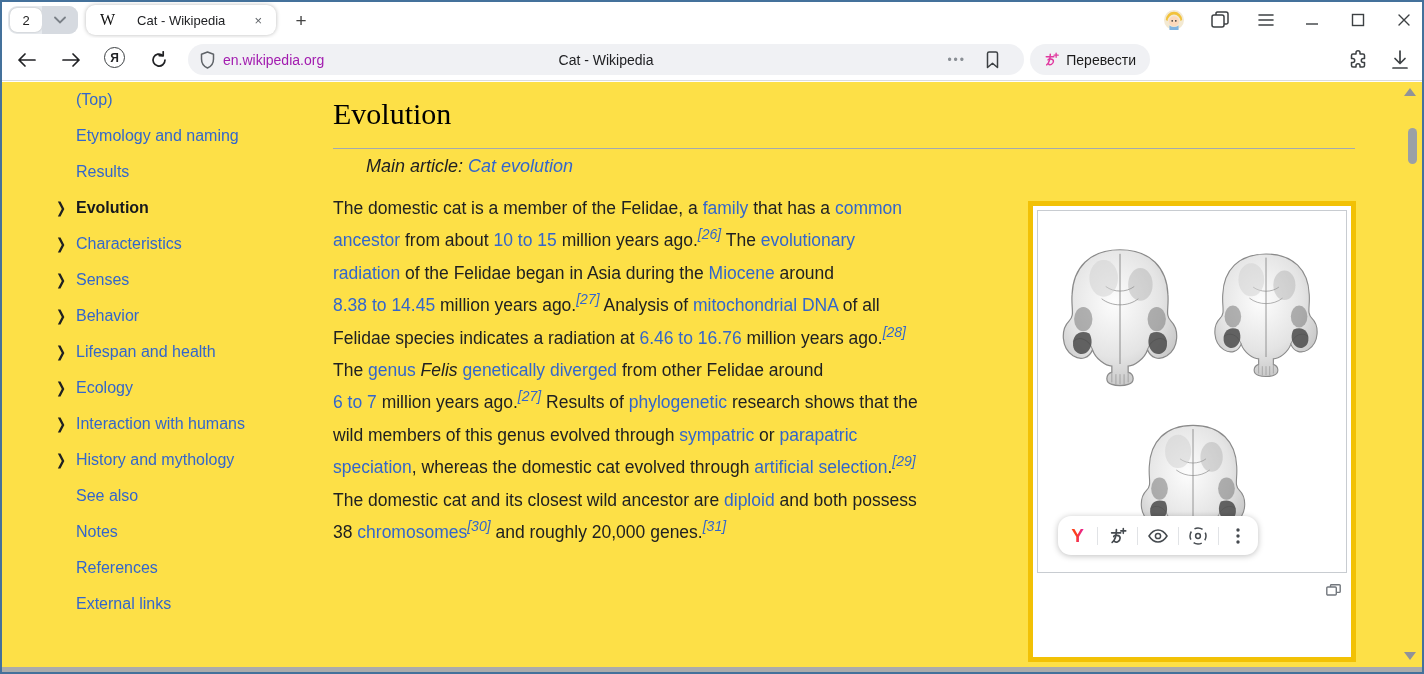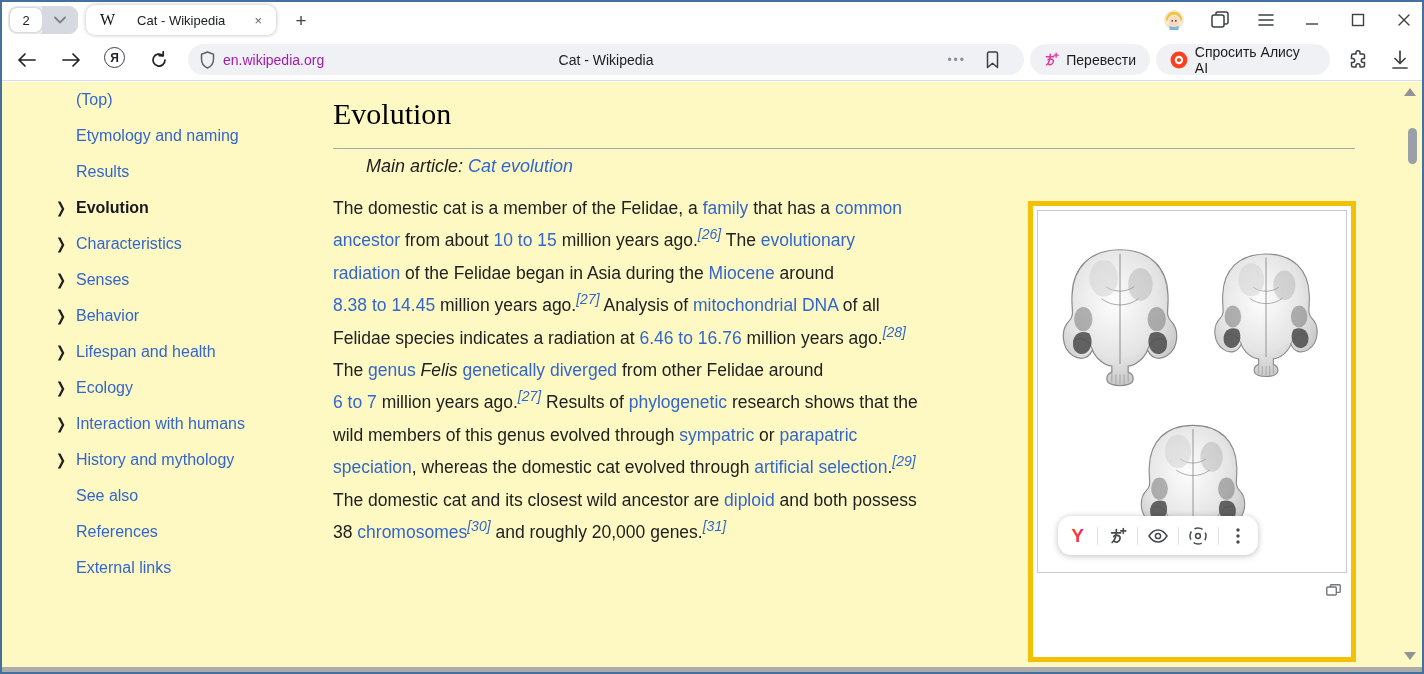--- a/index.html
+++ b/index.html
@@ -26,21 +26,21 @@
   .nav-ic { position:absolute; top:9px; width:26px; height:26px; display:flex; align-items:center; justify-content:center; color:#202124; font-size:19px; }
   .ya-circle { border:1.6px solid #3c4043; border-radius:50%; width:21px; height:21px; font-size:12px; font-weight:bold; }
   .addr { position:absolute; left:186px; top:6px; width:836px; height:31px; background:#f0f1f4; border-radius:16px; display:flex; align-items:center; padding:0 12px; }
   .addr .url { font-size:14px; color:#a21caf; margin-left:8px; }
   .addr .ptitle { position:absolute; left:0; right:0; text-align:center; font-size:14px; color:#202124; pointer-events:none; }
   .addr .dots { position:absolute; right:58px; color:#8a8f95; letter-spacing:2px; font-size:12px; }
   .addr .bkm { position:absolute; right:24px; color:#3c4043; }
   .chipbtn { position:absolute; top:6px; height:31px; background:#f0f1f4; border-radius:16px; display:flex; align-items:center; gap:7px; padding:0 14px; font-size:14px; color:#1b1b1b; }
   .right-ic { position:absolute; top:10px; width:24px; height:24px; display:flex; align-items:center; justify-content:center; color:#3c4043; }
   
-  .content { position:absolute; left:0; top:80px; right:0; bottom:0; background:#fef9c3; overflow:hidden; }
+  .content { position:absolute; left:0; top:80px; right:0; bottom:0; background:#fde047; overflow:hidden; }
   
   .toc { position:absolute; left:40px; top:0; width:280px; }
   .toc-item { height:36px; display:flex; align-items:center; }
   .toc-chev { width:20px; margin-left:14px; color:#202122; font-size:12px; transform:scaleY(1.25); }
   .toc-spacer { width:20px; margin-left:14px; }
   .toc-label { font-size:16px; color:#3366cc; cursor:pointer; }
   .toc-item.active .toc-label { color:#16181d; font-weight:bold; }
   
   .h2 { position:absolute; left:331px; top:15px; font-family:"Liberation Serif",serif; font-size:30px; font-weight:normal; color:#000; }
   .h2rule { position:absolute; left:331px; top:66px; width:1022px; height:1px; background:#a2a9b1; }
@@ -165,28 +165,20 @@
     <div class="chipbtn" style="left:1028px; width:120px;">
       <svg width="17" height="17" viewBox="0 0 17 17">
         <path d="M2.5 5.5 H11" stroke="#e0399f" stroke-width="1.6" stroke-linecap="round" fill="none"></path>
         <path d="M7 2.5 C7 8 5.5 12.5 3 14.5" stroke="#e0399f" stroke-width="1.6" stroke-linecap="round" fill="none"></path>
         <path d="M4.5 9 C4.5 7.5 10.5 7 10.5 10.5 C10.5 13.5 6.5 15.5 4.8 13.2" stroke="#e0399f" stroke-width="1.6" stroke-linecap="round" fill="none"></path>
         <path d="M13.5 1.5 V6 M11.2 3.7 H15.8" stroke="#e0399f" stroke-width="1.5" stroke-linecap="round"></path>
       </svg>
       <span>Перевести</span>
     </div>
 
-    <div class="chipbtn" style="left:1154px; width:174px;">
-      <svg width="18" height="18" viewBox="0 0 18 18">
-        <circle cx="9" cy="9" r="8.5" fill="#fc3f1d"></circle>
-        <circle cx="9" cy="9" r="4.2" fill="#fff"></circle>
-        <circle cx="9" cy="9" r="2.1" fill="#fc3f1d"></circle>
-      </svg>
-      <span>Спросить Алису AI</span>
-    </div>
 
     <div class="right-ic" style="left:1344px;">
       <svg width="20" height="20" viewBox="0 0 20 20">
           <path d="M8 2.8 a2 2 0 0 1 4 0 V4 h3 a1.5 1.5 0 0 1 1.5 1.5 v3 h-1.2 a2 2 0 0 0 0 4 h1.2 v3 a1.5 1.5 0 0 1 -1.5 1.5 h-3 v-1.2 a2 2 0 0 0 -4 0 v1.2 h-3 A1.5 1.5 0 0 1 3.5 15.5 v-3 h1.2 a2 2 0 0 0 0 -4 H3.5 v-3 A1.5 1.5 0 0 1 5 4 h3 Z" fill="none" stroke="#3c4043" stroke-width="1.5" stroke-linejoin="round"></path>
         </svg>
     </div>
     <div class="right-ic" style="left:1386px;">
       <svg width="18" height="20" viewBox="0 0 18 20">
           <path d="M9 1 V13 M4 8.5 L9 13.5 L14 8.5" fill="none" stroke="#3c4043" stroke-width="1.7" stroke-linecap="round" stroke-linejoin="round"></path>
           <path d="M2 18 H16" stroke="#3c4043" stroke-width="1.7" stroke-linecap="round"></path>
@@ -237,20 +229,24 @@
           <span class="toc-chev">❯</span>
           <span class="toc-label">Interaction with humans</span>
         </div>
         <div class="toc-item">
           <span class="toc-chev">❯</span>
           <span class="toc-label">History and mythology</span>
         </div>
         <div class="toc-item">
           <span class="toc-spacer"></span>
           <span class="toc-label">See also</span>
+        </div>
+        <div class="toc-item">
+          <span class="toc-spacer"></span>
+          <span class="toc-label">Notes</span>
         </div>
         <div class="toc-item">
           <span class="toc-spacer"></span>
           <span class="toc-label">References</span>
         </div>
         <div class="toc-item">
           <span class="toc-spacer"></span>
           <span class="toc-label">External links</span>
         </div>
       </nav>

